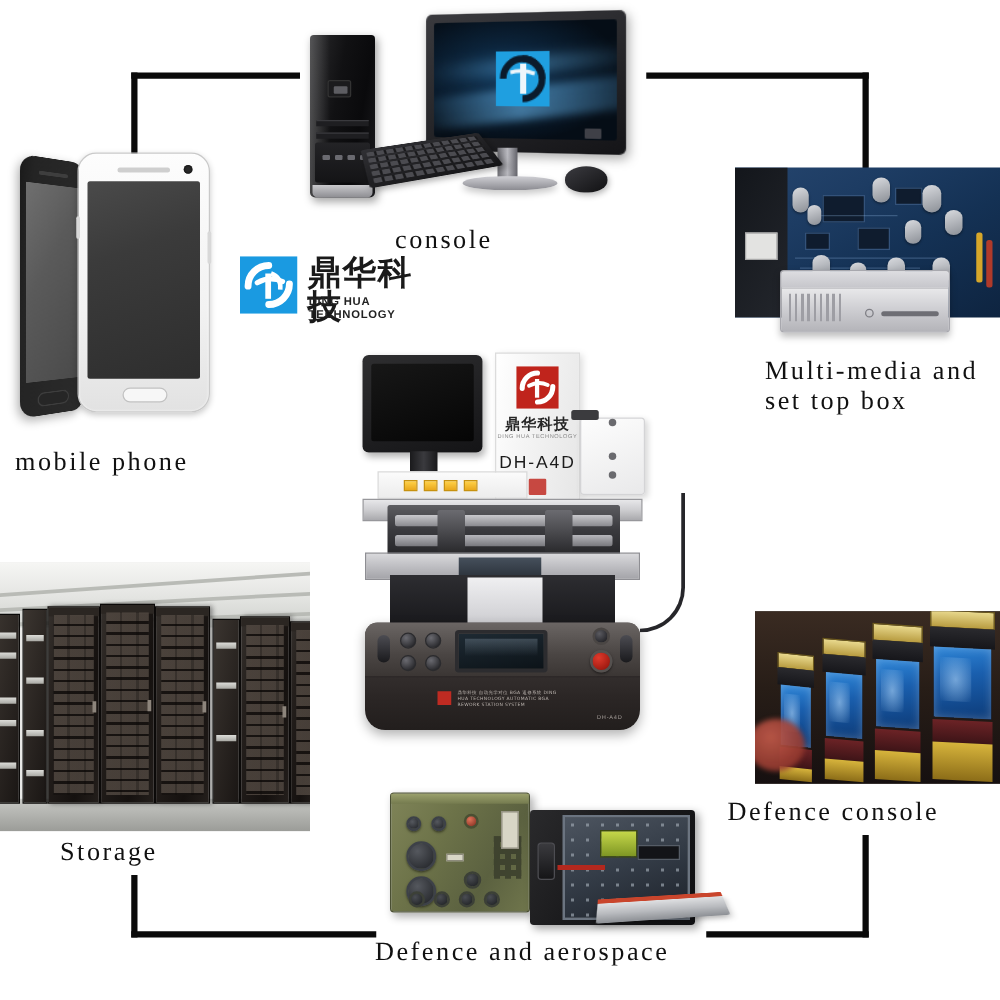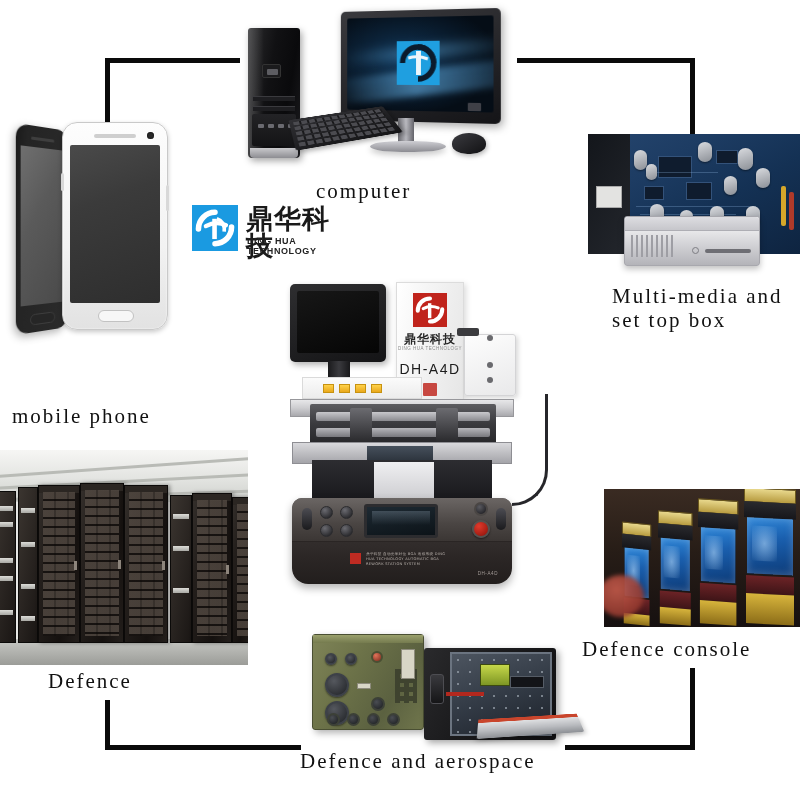--- a/index.html
+++ b/index.html
@@ -414,21 +414,21 @@
     </div>
     <div class="ph-white">
       <div class="scr"></div>
       <div class="spk"></div>
       <div class="cam"></div>
       <div class="home"></div>
       <div class="sbtn"></div>
       <div class="sbtn2"></div>
     </div>
   </div>
-  <div class="label" style="left:12px; top:358px;margin-top:47px;">mobile phone</div>
+  <div class="label" style="left:12px; top:358px;">mobile phone</div>
 
   <div class="node" style="left:0;top:0;">
     <div class="pc-tower">
       <div class="glossy"></div>
       <div class="badge"></div>
       <div class="bay b1"></div>
       <div class="bay b2"></div>
       <div class="panel">
         <i></i>
         <i></i>
@@ -461,21 +461,21 @@
 
     <div class="pc-kbd">
       <div class="krow k1"></div>
       <div class="krow k2"></div>
       <div class="krow k3"></div>
       <div class="krow k4"></div>
       <div class="krow k5"></div>
     </div>
     <div class="pc-mouse"></div>
   </div>
-  <div class="label" style="left:316px; top:180px;">computer</div>
+  <div class="label" style="left:316px; top:180px;">console</div>
 
   <div class="node" style="left:0;top:0;">
     <div class="mm-pcb">
       <div class="dk"></div>
       <div class="chip" style="left:70px;top:22px;width:34px;height:22px;"></div>
       <div class="chip" style="left:98px;top:48px;width:26px;height:18px;"></div>
       <div class="chip" style="left:56px;top:52px;width:20px;height:14px;"></div>
       <div class="chip" style="left:128px;top:16px;width:22px;height:14px;"></div>
       <div class="trace" style="left:48px;top:72px;width:120px;"></div>
       <div class="trace" style="left:52px;top:80px;width:96px;"></div>
@@ -554,21 +554,21 @@
         <div class="topbar"></div>
         <div class="doorgrid"></div>
         <div class="hinge"></div>
       </div>
       <div class="rack" style="left:232px; width:22px; height:146px;">
         <div class="topbar"></div>
         <div class="doorgrid"></div>
       </div>
     </div>
   </div>
-  <div class="label" style="left:48px; top:670px;">Defence</div>
+  <div class="label" style="left:48px; top:670px;">Storage</div>
 
   <div class="node" style="left:0;top:0;">
     <div class="gc-wrap">
       <div class="gc-bgwall"></div>
 
       <div class="cab" style="left:18px; width:34px; height:118px; transform:skewY(6deg) scale(.86);">
         <div class="mar"></div>
         <div class="top"></div>
         <div class="scr"></div>
         <div class="ctl"></div>

